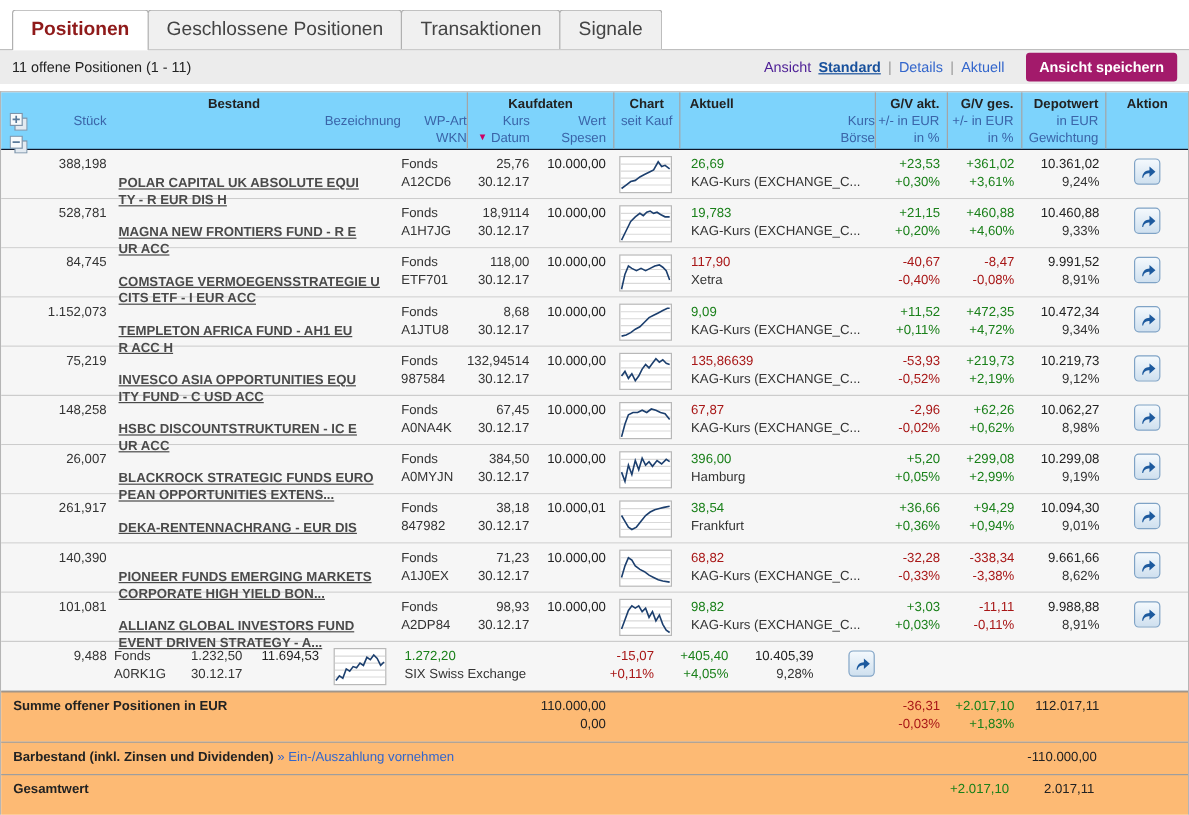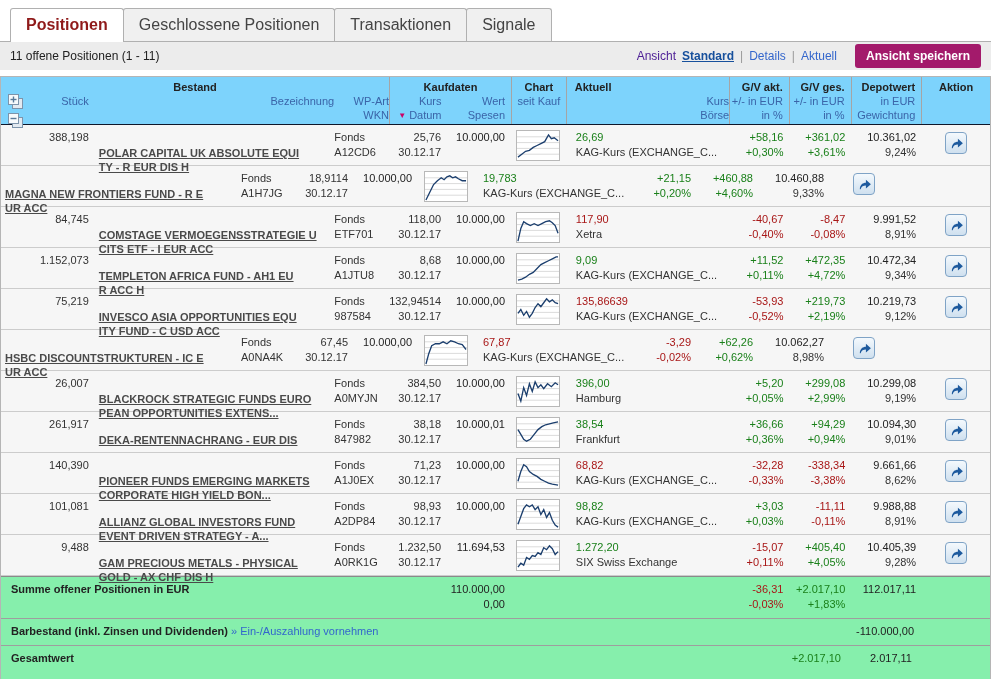--- a/index.html
+++ b/index.html
@@ -53,21 +53,21 @@
   .b { font-weight:normal; color:#222; }
   .pos { color:var(--positive); }
   .neg { color:var(--negative); }
   .c-chart { display:flex; justify-content:center; align-items:flex-start; }
   .sparkbox { width:44px; height:31px; background:#fff; border:1px solid #b8b8b8; cursor:pointer; }
   .sparkbox svg { display:block; width:42px; height:29px; }
   .c-act { display:flex; justify-content:center; align-items:flex-start; padding-top:2px; }
   .act-btn { width:22px; height:22px; border:1px solid #7fa3c6; border-radius:4px; background:linear-gradient(#f4f9fd,#cfe0ef); cursor:pointer; display:flex; align-items:center; justify-content:center; padding:0; }
 
   
-  .frow { display:flex; background:#86efac; border-top:1px solid #9e9e9e; padding-top:5px; }
+  .frow { display:flex; background:#fdba74; border-top:1px solid #9e9e9e; padding-top:5px; }
   .frow .label { font-weight:bold; color:#222; padding-left:10px; line-height:15px; }
   .f-summe { height:42px; border-top:1px solid #8a8a8a; }
   .f-bar { height:27px; }
   .f-ges { height:48px; border-bottom:1px solid #b5b5b5; }
   .flink { color:var(--link); text-decoration:none; font-weight:normal; cursor:pointer; }
 </style>
 </head>
 <body>
 
 <div class="tabbar">
@@ -187,41 +187,42 @@
             <line x1="0" y1="24" x2="44" y2="24" stroke="#d9d9d9" stroke-width="1"></line>
             <polyline class="spark-line" fill="none" stroke="#1c3f6e" stroke-width="1.4" points="1,27 5,24 9,21 13,20 17,17 21,15 25,13 29,11 33,4 36,8 39,7 43,10"></polyline>
           </svg>
         </span>
       </div>
       <div class="c w-akt c-akt">
           <div class="pos">26,69</div>
           <div>KAG-Kurs (EXCHANGE_C...</div>
         </div>
       <div class="c w-gva num">
-          <div class="pos">+58,16</div>
+          <div class="pos">+23,53</div>
           <div class="pos">+0,30%</div>
         </div>
       <div class="c w-gvg num">
           <div class="b pos">+361,02</div>
           <div class="pos">+3,61%</div>
         </div>
       <div class="c w-dep num">
           <div class="b">10.361,02</div>
           <div>9,24%</div>
         </div>
       <div class="c w-act c-act">
         <button class="act-btn">
           <svg width="15" height="15" viewBox="0 0 16 16">
             <path d="M3 13 C3.2 8.2 6.2 6.3 9.5 6.2 L9.5 3 L14.8 7.6 L9.5 12.2 L9.5 9 C6.8 9 4.6 9.9 3.9 13 Z" fill="#1d5a9e"></path>
           </svg>
         </button>
       </div>
     </div>
 
     <div class="row">
+      <div class="c w-stueck num">528,781</div>
       <div class="c w-bez c-bez">
           <a class="fund-link">MAGNA NEW FRONTIERS FUND - R E
 UR ACC</a>
         </div>
       <div class="c w-wpart">
           <div>Fonds</div>
           <div>A1H7JG</div>
         </div>
       <div class="c w-kurs num">
           <div>18,9114</div>
@@ -423,20 +424,21 @@
       <div class="c w-act c-act">
         <button class="act-btn">
           <svg width="15" height="15" viewBox="0 0 16 16">
             <path d="M3 13 C3.2 8.2 6.2 6.3 9.5 6.2 L9.5 3 L14.8 7.6 L9.5 12.2 L9.5 9 C6.8 9 4.6 9.9 3.9 13 Z" fill="#1d5a9e"></path>
           </svg>
         </button>
       </div>
     </div>
 
     <div class="row">
+      <div class="c w-stueck num">148,258</div>
       <div class="c w-bez c-bez">
           <a class="fund-link">HSBC DISCOUNTSTRUKTUREN - IC E
 UR ACC</a>
         </div>
       <div class="c w-wpart">
           <div>Fonds</div>
           <div>A0NA4K</div>
         </div>
       <div class="c w-kurs num">
           <div>67,45</div>
@@ -455,21 +457,21 @@
             <line x1="0" y1="24" x2="44" y2="24" stroke="#d9d9d9" stroke-width="1"></line>
             <polyline class="spark-line" fill="none" stroke="#1c3f6e" stroke-width="1.4" points="1,29 4,18 7,10 11,8 15,8 19,6 23,8 27,5 31,6 35,8 39,9 43,14"></polyline>
           </svg>
         </span>
       </div>
       <div class="c w-akt c-akt">
           <div class="neg">67,87</div>
           <div>KAG-Kurs (EXCHANGE_C...</div>
         </div>
       <div class="c w-gva num">
-          <div class="neg">-3,29</div>
+          <div class="neg">-2,96</div>
           <div class="neg">-0,02%</div>
         </div>
       <div class="c w-gvg num">
           <div class="b pos">+62,26</div>
           <div class="pos">+0,62%</div>
         </div>
       <div class="c w-dep num">
           <div class="b">10.062,27</div>
           <div>8,98%</div>
         </div>
@@ -692,24 +694,20 @@
         <button class="act-btn">
           <svg width="15" height="15" viewBox="0 0 16 16">
             <path d="M3 13 C3.2 8.2 6.2 6.3 9.5 6.2 L9.5 3 L14.8 7.6 L9.5 12.2 L9.5 9 C6.8 9 4.6 9.9 3.9 13 Z" fill="#1d5a9e"></path>
           </svg>
         </button>
       </div>
     </div>
 
     <div class="row">
       <div class="c w-stueck num">9,488</div>
-      <div class="c w-bez c-bez">
-          <a class="fund-link">GAM PRECIOUS METALS - PHYSICAL
-GOLD - AX CHF DIS H</a>
-        </div>
       <div class="c w-wpart">
           <div>Fonds</div>
           <div>A0RK1G</div>
         </div>
       <div class="c w-kurs num">
           <div>1.232,50</div>
           <div>30.12.17</div>
         </div>
       <div class="c w-wert num">
           <div class="b">11.694,53</div>

